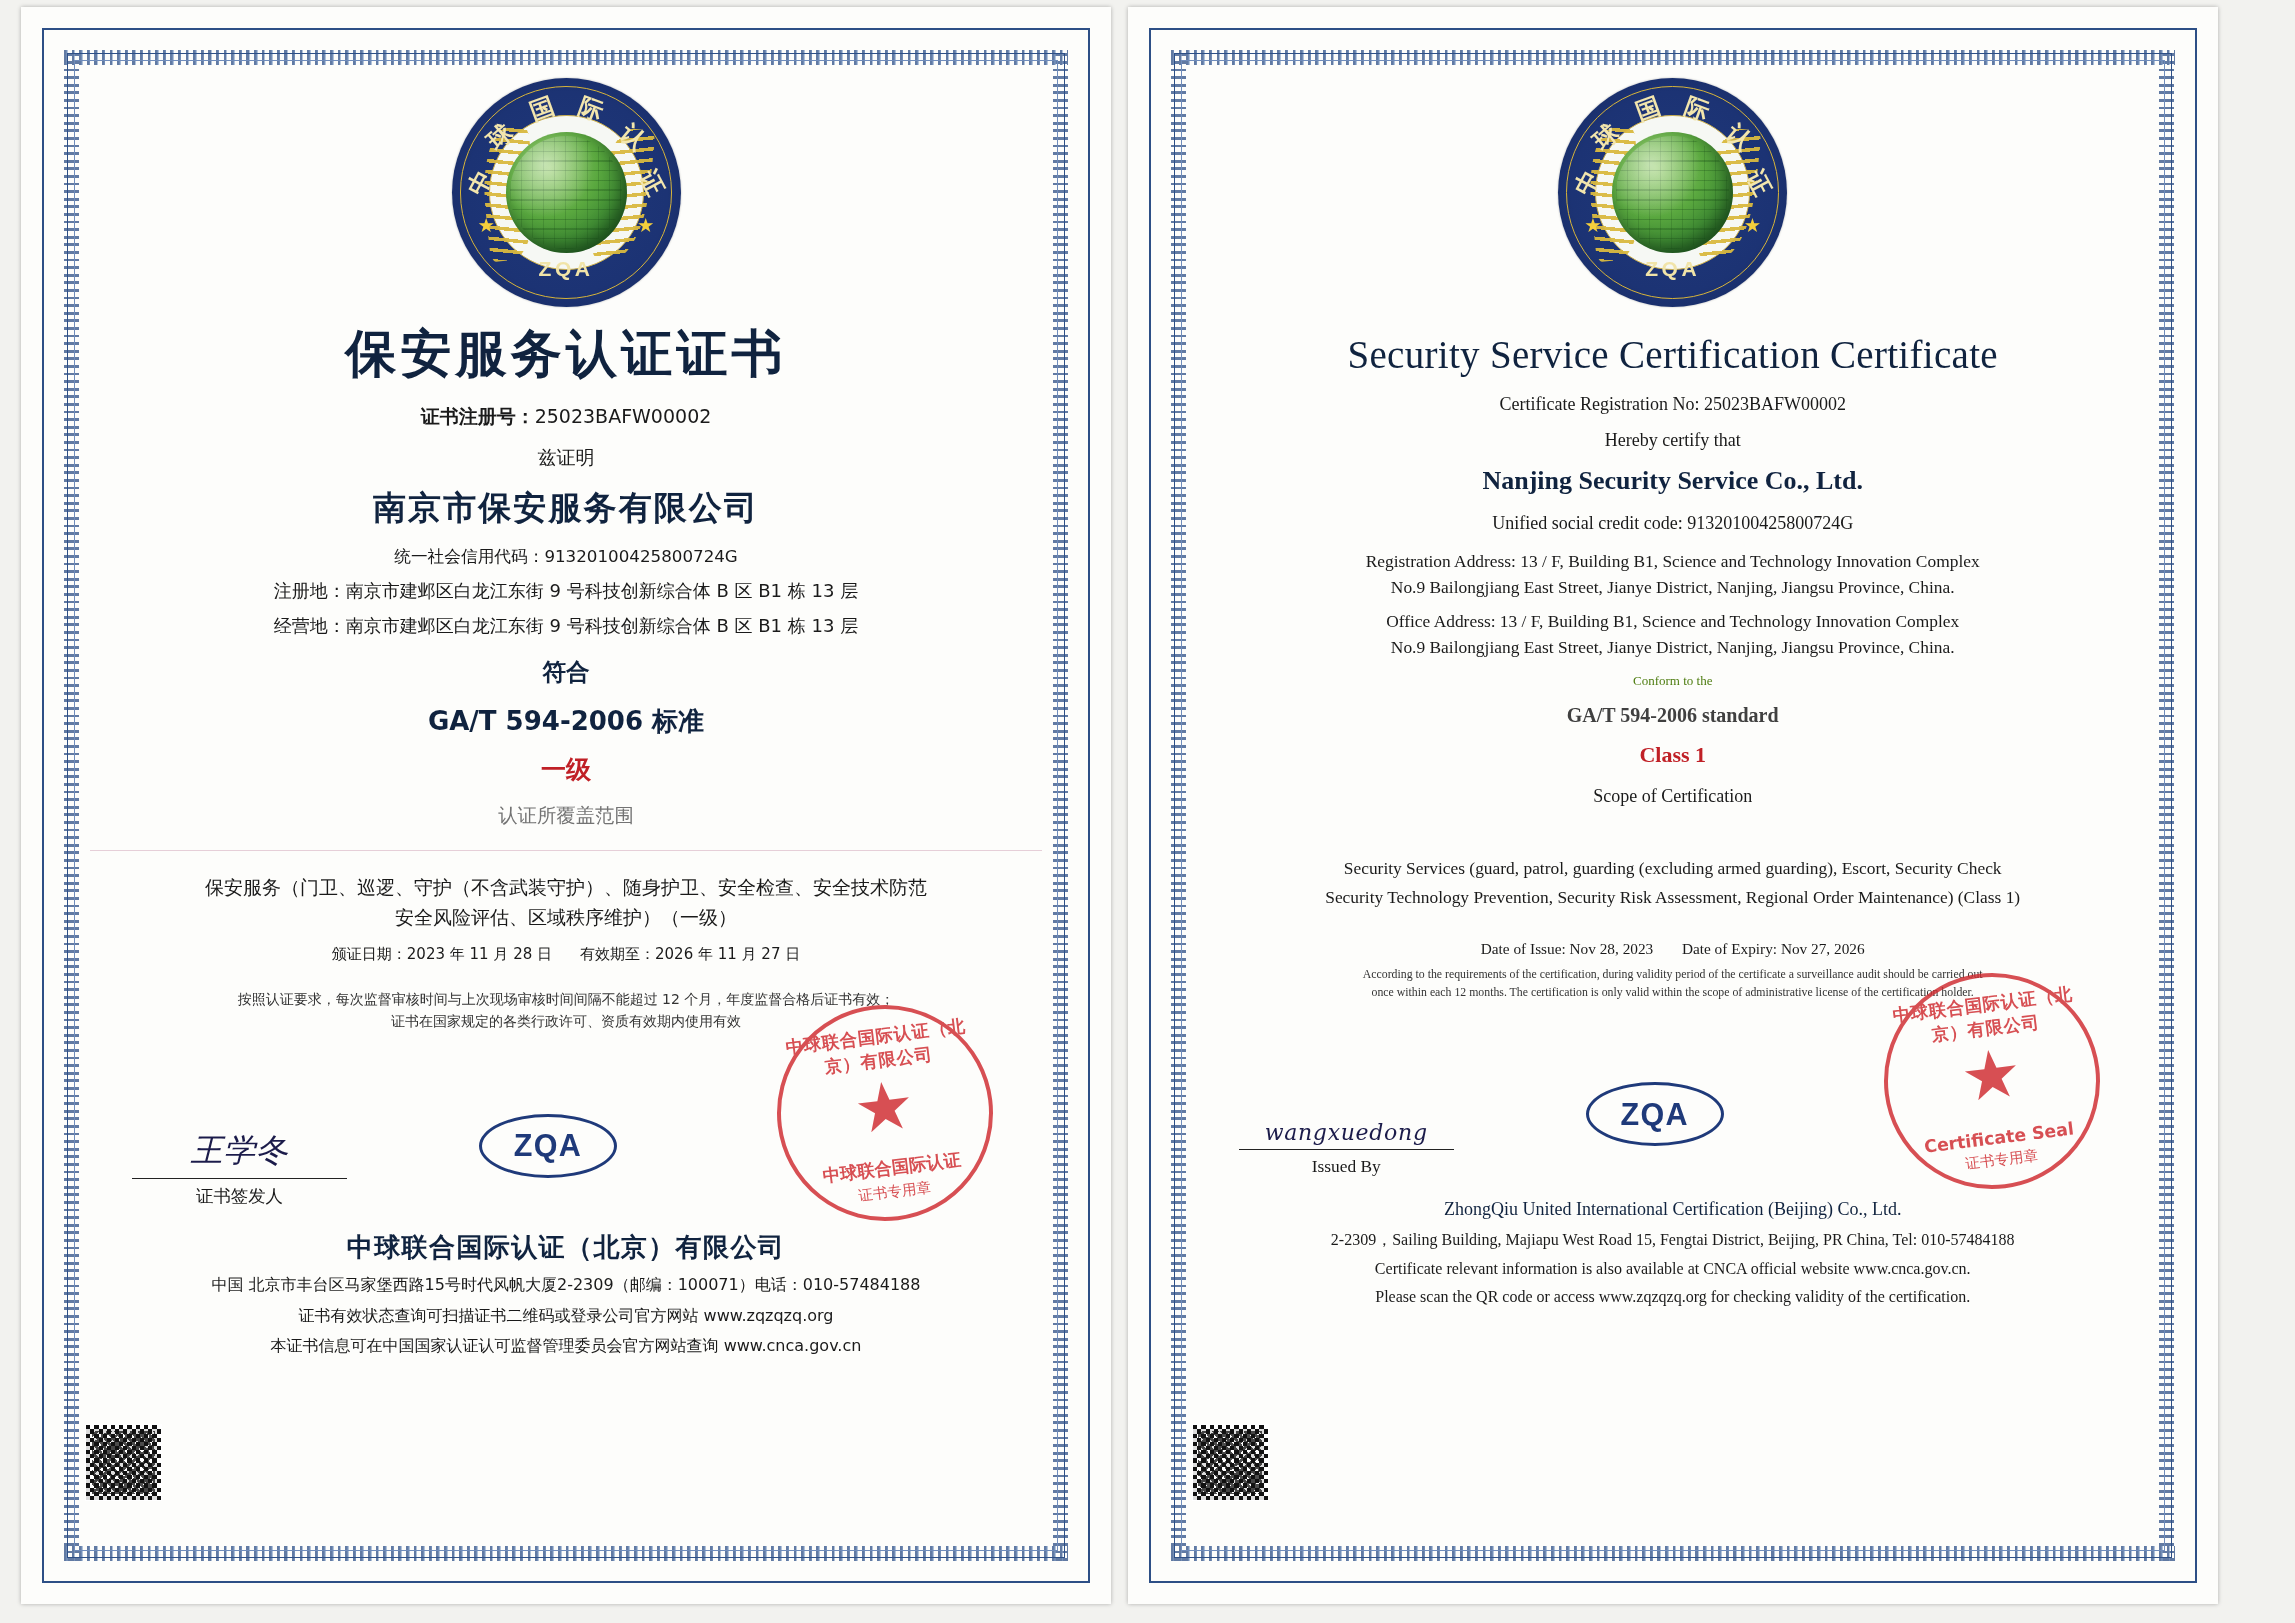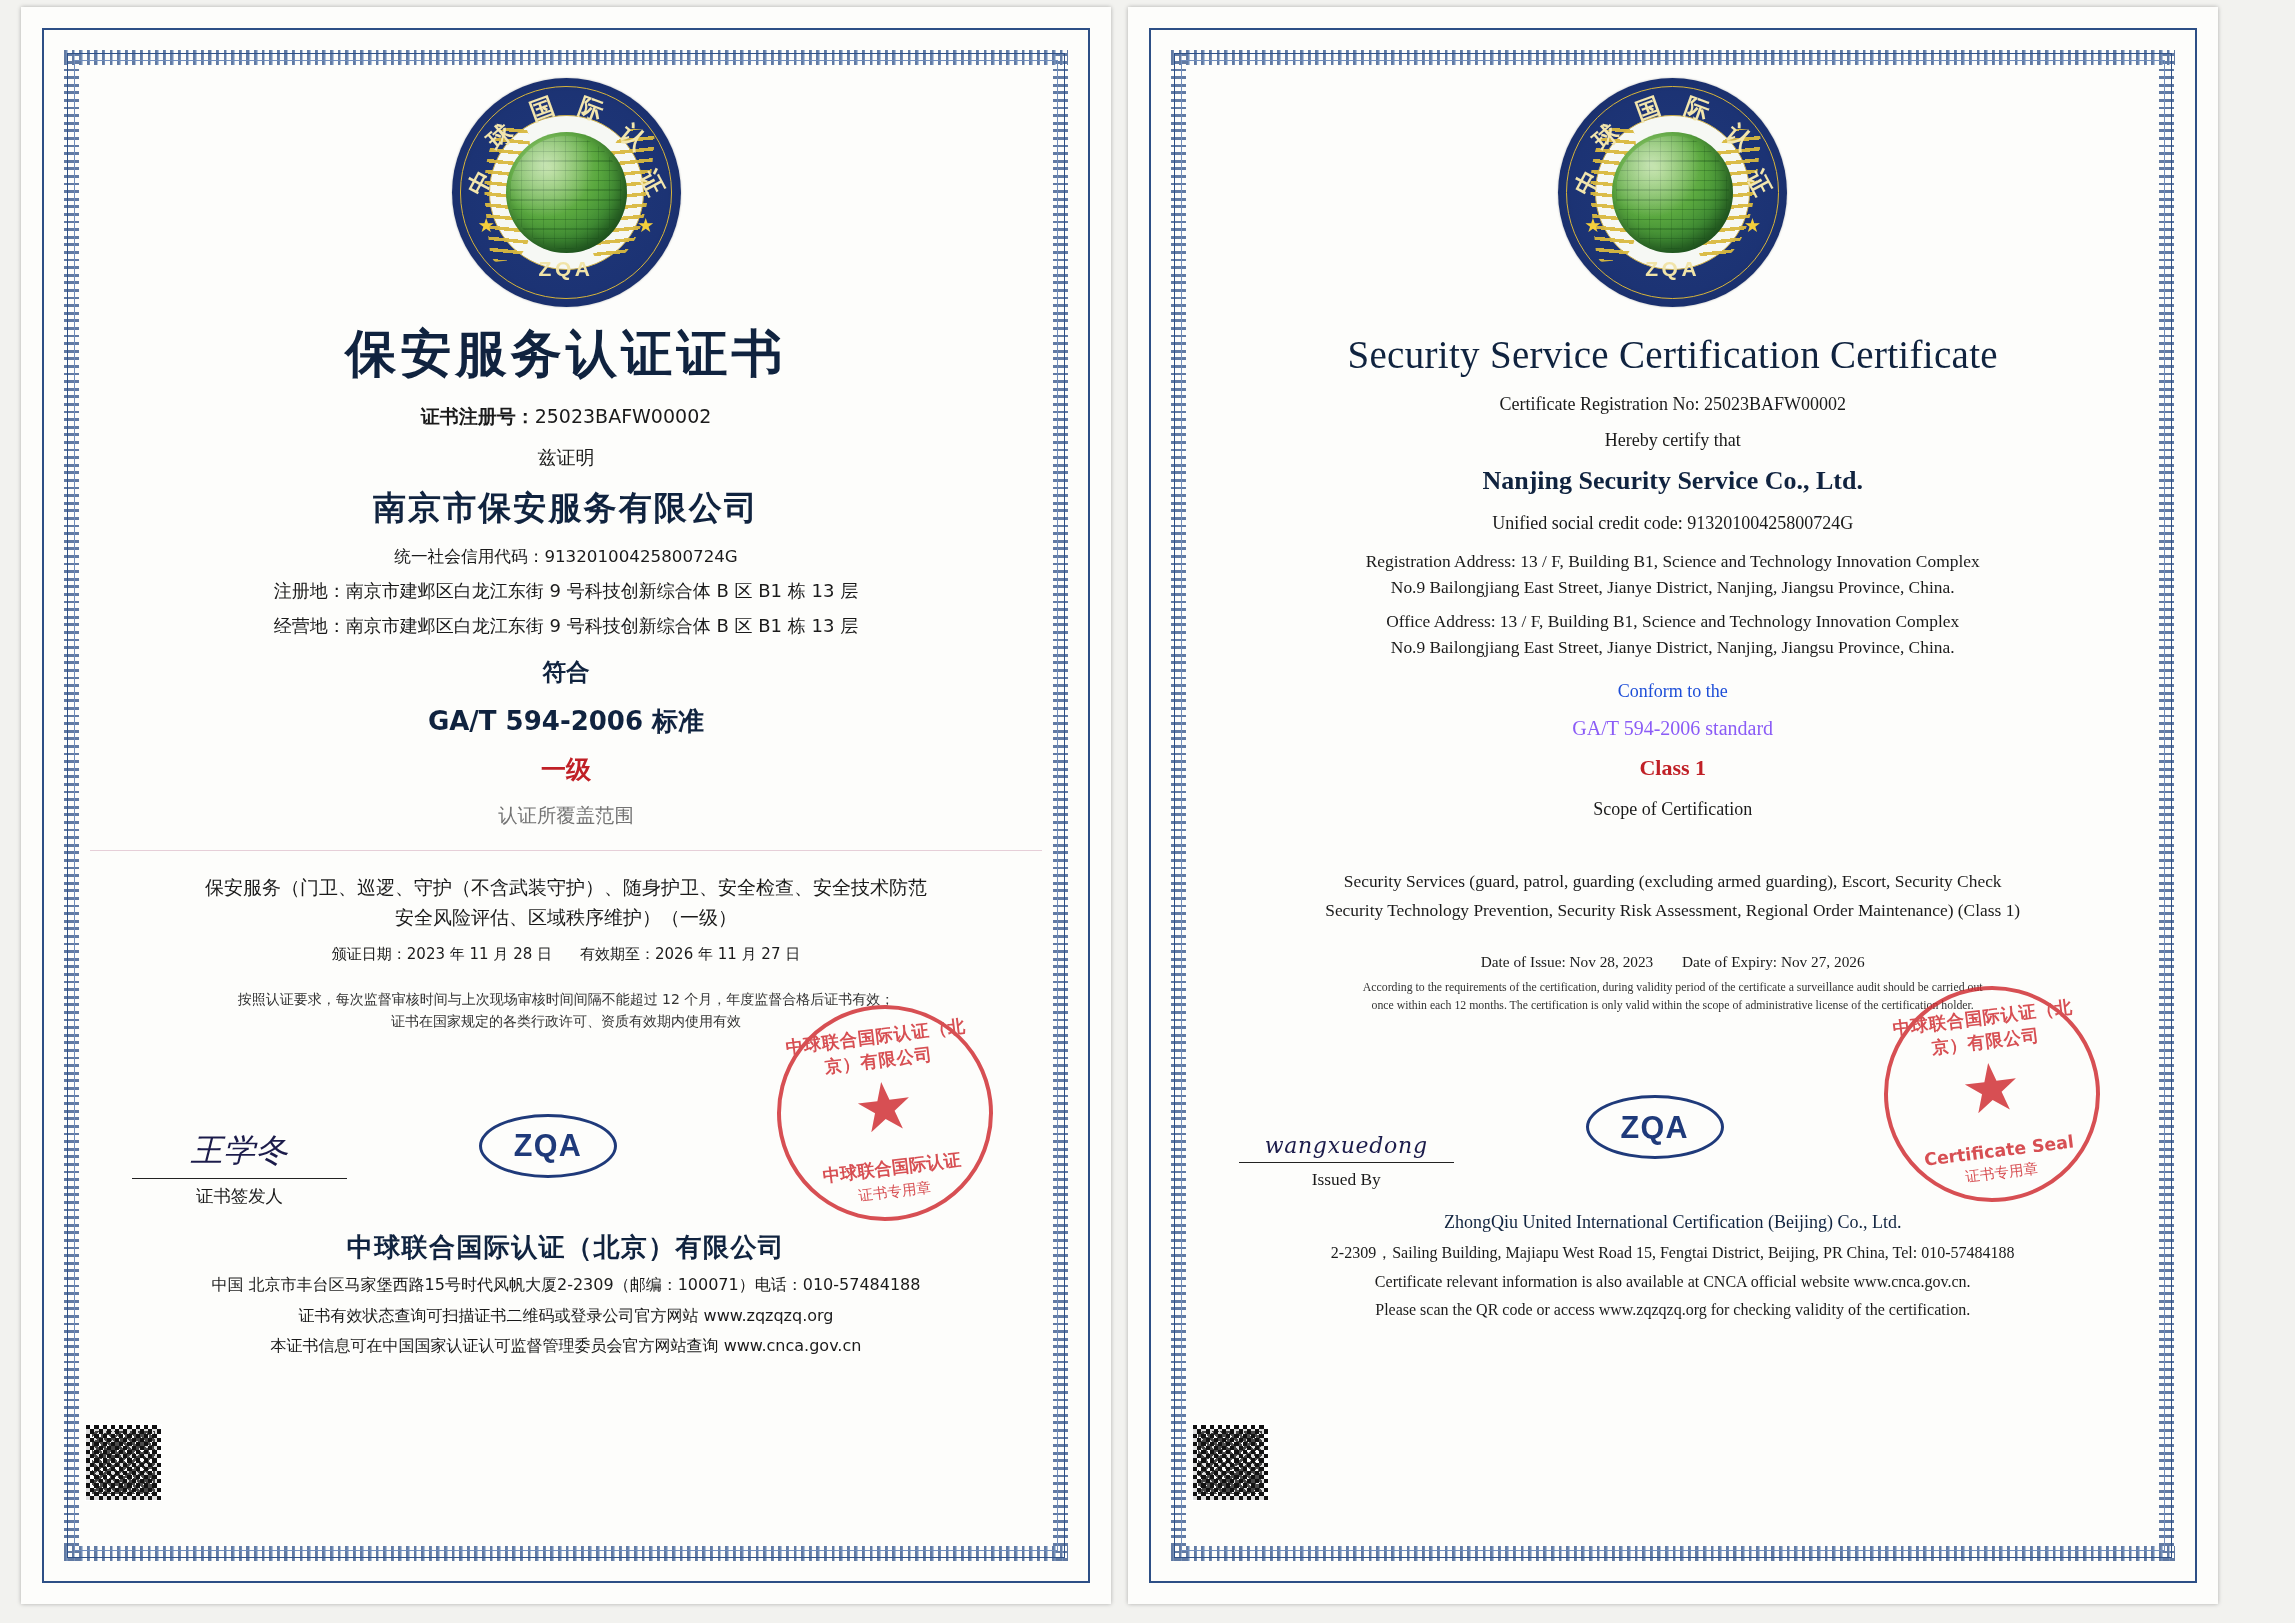--- a/index.html
+++ b/index.html
@@ -258,36 +258,36 @@
   }
   .addr-row { display: block; }
   .conform-cn {
     font-family: "DejaVu Sans", sans-serif;
     font-size: 23.6px;
     font-weight: bold;
     margin-top: 18px;
     color: #10233f;
   }
   .conform-en {
-    font-size: 18px;
-    margin-top: 21px;
-    color: #1d4ed8;
+    font-size: 13px;
+    margin-top: 13px;
+    color: #4d7c0f;
   }
   .standard-cn {
     font-size: 26px;
     font-weight: bold;
     margin-top: 15.3px;
     color: #10233f;
     font-family: "DejaVu Sans", sans-serif;
   }
   .standard-en {
     font-size: 20px;
-    font-weight: normal;
-    margin-top: 15.3px;
-    color: #8b5cf6;
+    font-weight: bold;
+    margin-top: 15.3px;
+    color: #404040;
   }
   .class-level {
     font-size: 25px;
     font-weight: bold;
     color: #c02026;
     margin-top: 14px;
     font-family: "DejaVu Sans", sans-serif;
   }
   .class-level-en {
     font-size: 22px;

